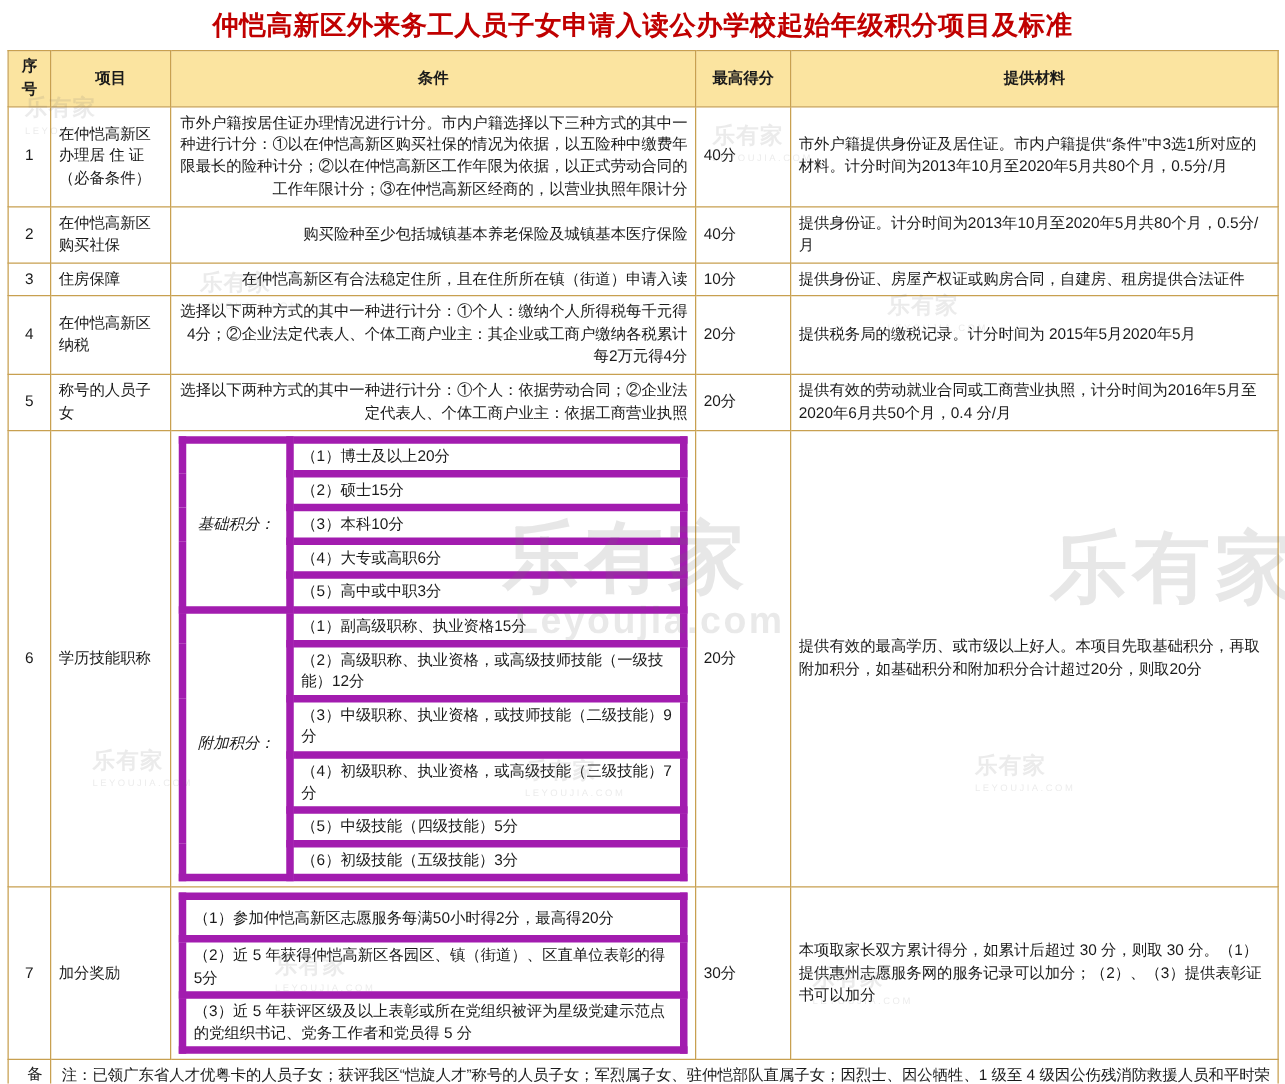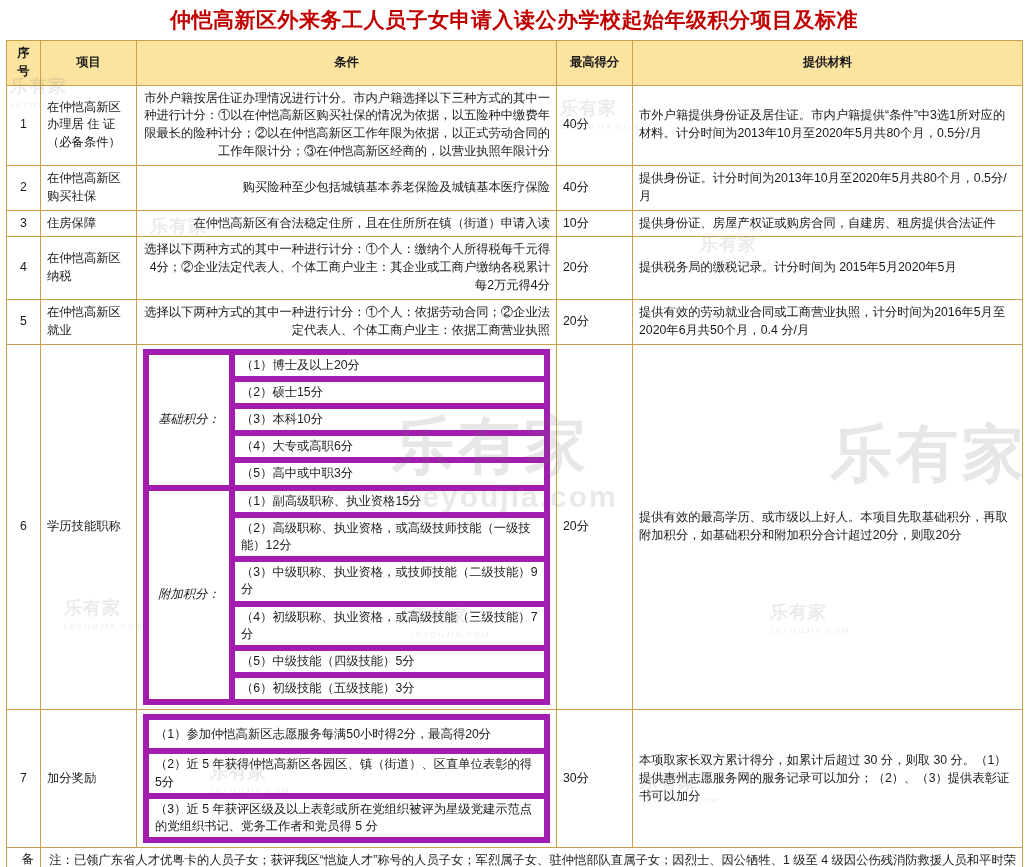--- a/index.html
+++ b/index.html
@@ -94,20 +94,21 @@
 
   
   .wm {
     position: absolute;
     pointer-events: none;
     color: rgba(120,120,120,0.16);
     font-weight: bold;
     white-space: nowrap;
     font-size: 13px;
     letter-spacing: 1px;
+    margin-left: 10px;
   }
   .wm.big {
     font-size: 62px;
     color: rgba(110,110,110,0.17);
     letter-spacing: 4px;
   }
   .wm.mid {
     font-size: 30px;
     color: rgba(110,110,110,0.15);
     letter-spacing: 2px;
@@ -173,21 +174,21 @@
       </tr>
       <tr>
         <td class="num">4</td>
         <td class="item">在仲恺高新区纳税</td>
         <td class="cond">选择以下两种方式的其中一种进行计分：①个人：缴纳个人所得税每千元得4分；②企业法定代表人、个体工商户业主：其企业或工商户缴纳各税累计每2万元得4分</td>
         <td class="score">20分</td>
         <td class="mat">提供税务局的缴税记录。计分时间为 2015年5月2020年5月</td>
       </tr>
       <tr>
         <td class="num">5</td>
-        <td class="item">在仲恺高新区就业</td>
+        <td class="item">称号的人员子女</td>
         <td class="cond">选择以下两种方式的其中一种进行计分：①个人：依据劳动合同；②企业法定代表人、个体工商户业主：依据工商营业执照</td>
         <td class="score">20分</td>
         <td class="mat">提供有效的劳动就业合同或工商营业执照，计分时间为2016年5月至2020年6月共50个月，0.4 分/月</td>
       </tr>
 
       <tr>
         <td class="num">6</td>
         <td class="item">学历技能职称</td>
         <td class="nest-host">
           <table class="nested">

